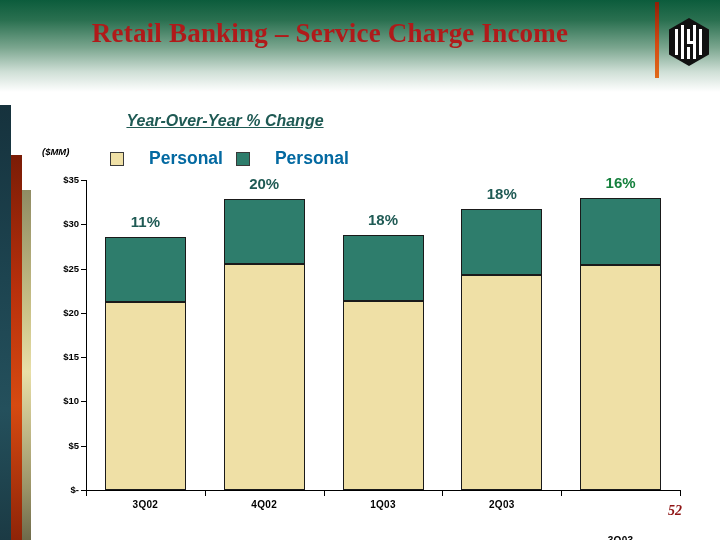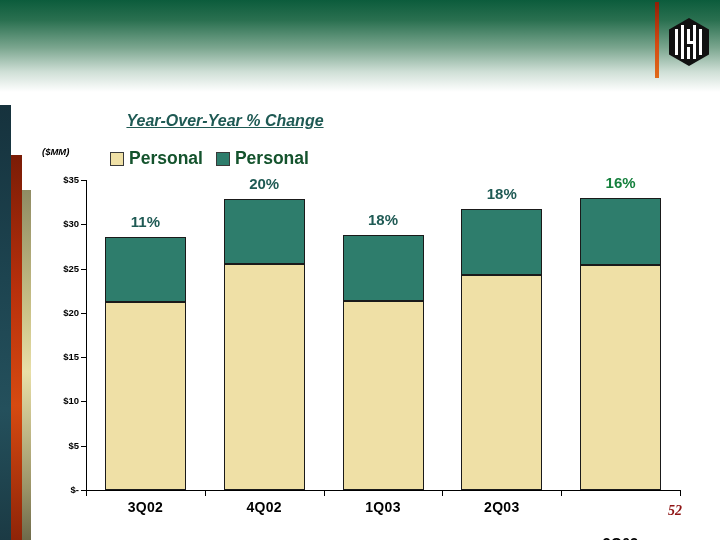--- a/index.html
+++ b/index.html
@@ -93,22 +93,23 @@
   }
   .legend-item { display: flex; align-items: center; gap: 5px; }
   .legend-swatch {
     width: 14px; height: 14px;
     border: 1px solid #3a3a3a;
     box-sizing: border-box;
   }
   .legend-label {
     font-size: 17.5px;
     font-weight: bold;
-    color: #14532d;
+    color: #0369a1;
     line-height: 1;
+    margin-left: 20px;
   }
 
   
   .plot {
     position: absolute;
     left: 0; top: 0;
     width: 720px; height: 540px;
   }
   .axis-y {
     position: absolute;
@@ -143,21 +144,21 @@
     position: absolute;
     top: 490px;
     width: 1px; height: 6px;
     background: #000000;
   }
   .xlabel {
     position: absolute;
     top: 499px;
     width: 90px;
     text-align: center;
-    font-size: 14px;
+    font-size: 10px;
     font-weight: bold;
     color: #000000;
     letter-spacing: 0.3px;
   }
 
   .bar-group { position: absolute; bottom: 0; }
   .seg {
     position: absolute;
     left: 0;
     width: 100%;
@@ -184,20 +185,21 @@
     font-style: italic;
     color: #8f1414;
   }
 </style>
 </head>
 <body>
 
 <div id="slide">
 
   <div class="header-band"></div>
+  <div class="slide-title">Retail Banking – Service Charge Income</div>
   <div class="header-rule"></div>
   <div class="logo-wrap">
     <svg width="44" height="50" viewBox="0 0 44 50" xmlns="http://www.w3.org/2000/svg">
       <polygon points="22,1 42,12.5 42,37.5 22,49 2,37.5 2,12.5" fill="#111111"></polygon>
       <rect x="8" y="12" width="3" height="26" fill="#ffffff"></rect>
       <rect x="14" y="8" width="3" height="34" fill="#ffffff"></rect>
       <rect x="20" y="12" width="3" height="12" fill="#ffffff"></rect>
       <rect x="20" y="30" width="3" height="12" fill="#ffffff"></rect>
       <rect x="26" y="8" width="3" height="34" fill="#ffffff"></rect>
       <rect x="32" y="12" width="3" height="26" fill="#ffffff"></rect>

